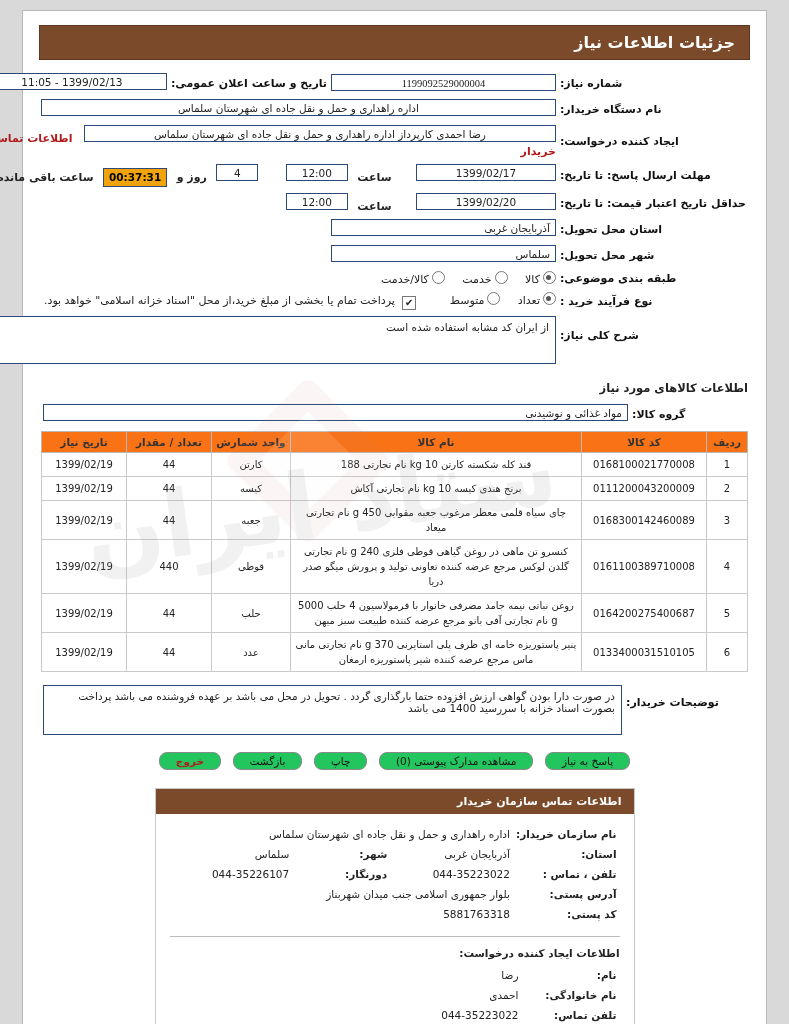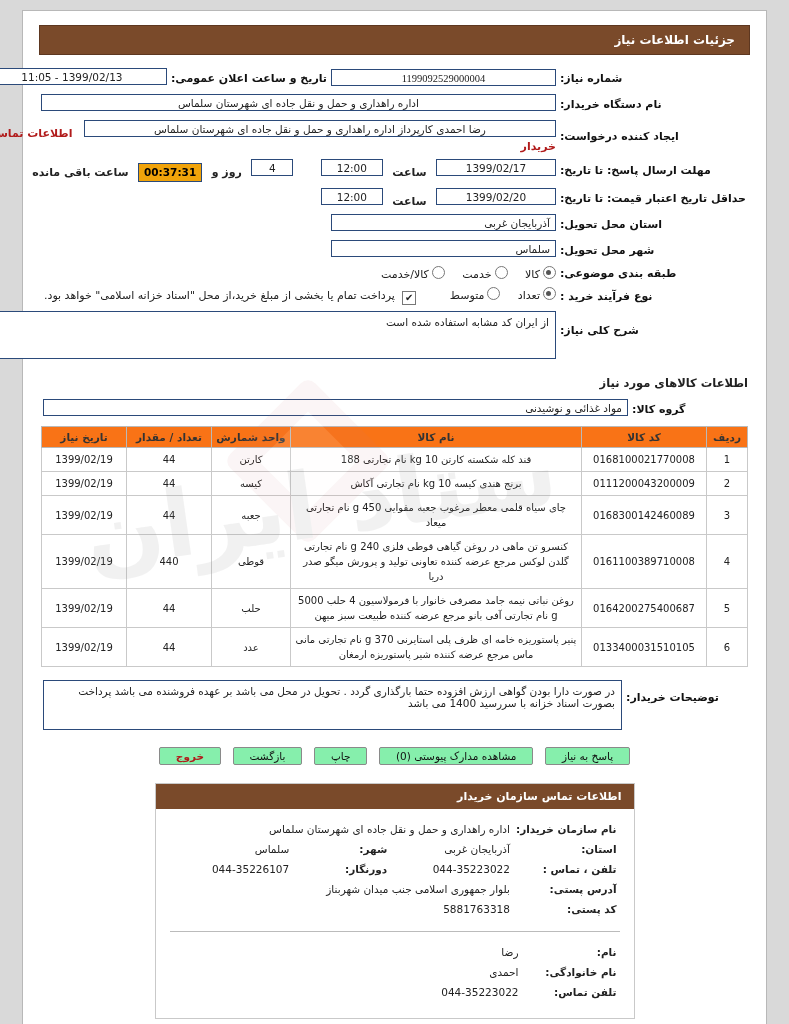--- a/index.html
+++ b/index.html
@@ -37,21 +37,21 @@
     border-radius:10px;
   }
   .wm-shape2{
     position:absolute;left:250px;top:85px;width:70px;height:70px;
     background:#fff;opacity:.9;transform:rotate(45deg);
   }
   .titlebar{
     background:#7a4a2a;
     color:#fff;
     padding:7px 14px;
-    font-size:12px;
+    font-size:16px;
     font-weight:bold;
     border:1px solid #5d3720;
     margin:14px 16px 0 16px;
     text-align:right;
   }
   .content{padding:10px 18px 0 18px;}
 
   table.form{width:100%;border-collapse:collapse;}
   table.form td{padding:3px 2px;vertical-align:middle;font-size:11px;}
   .lbl{font-weight:bold;text-align:left;white-space:nowrap;width:120px;color:#111;padding-left:6px;}
@@ -61,21 +61,21 @@
     height:17px;line-height:17px;
     padding:0 5px;
     font-size:10.5px;
     display:inline-block;
     box-sizing:border-box;
     text-align:right;
     overflow:hidden;white-space:nowrap;
   }
   .w-220{width:225px;}
   .w-180{width:190px;}
-  .w-120{width:120px;}
+  .w-120{width:140px;margin-left:15px;}
   .w-60{width:62px;}
   .w-40{width:42px;}
   .center{text-align:center;}
   .link-red{color:#b11b1b;font-weight:bold;cursor:pointer;}
   .inline-lbl{font-weight:bold;padding:0 6px;white-space:nowrap;}
   .counter{
     background:#f0a30a;border:1px solid #2b4a7a;color:#000;
     font-weight:bold;padding:0 5px;height:17px;line-height:17px;
     display:inline-block;font-size:10.5px;
   }
@@ -109,23 +109,23 @@
     font-size:10.5px;padding:4px 3px;font-weight:bold;color:#333;
   }
   table.goods td{
     border:1px solid #c9c9c9;font-size:10px;padding:4px 4px;
     text-align:center;color:#222;
   }
   table.goods td.name{text-align:center;line-height:1.5;}
 
   .btnrow{margin-top:14px;text-align:center;}
   .btn{
-    display:inline-block;border:1px solid #8a8a8a;background:#86efac;
+    display:inline-block;border:1px solid #8a8a8a;background:#22c55e;
     padding:2px 16px;margin:0 4px;font-size:10.5px;color:#111;cursor:pointer;
-    border-radius:2px;
+    border-radius:8px;
   }
   .btn.exit{color:#b11b1b;font-weight:bold;}
 
   .contact-card{
     width:478px;margin:18px auto 0 auto;
     border:1px solid #c9c9c9;background:#fff;
   }
   .contact-head{
     background:#7a4a2a;color:#fff;font-weight:bold;font-size:11px;
     padding:6px 12px;text-align:right;
@@ -348,20 +348,21 @@
           </tr>
           <tr>
             <td class="k">کد پستی:</td>
             <td class="v" colspan="3">5881763318</td>
           </tr>
         </tbody>
           </table>
 
         <hr class="hr">
 
+        <div class="sub-title">اطلاعات ایجاد کننده درخواست:</div>
         <table class="contact">
           <tbody>
               <tr>
             <td class="k">نام:</td>
             <td class="v">رضا</td>
           </tr>
           <tr>
             <td class="k">نام خانوادگی:</td>
             <td class="v">احمدی</td>
           </tr>

